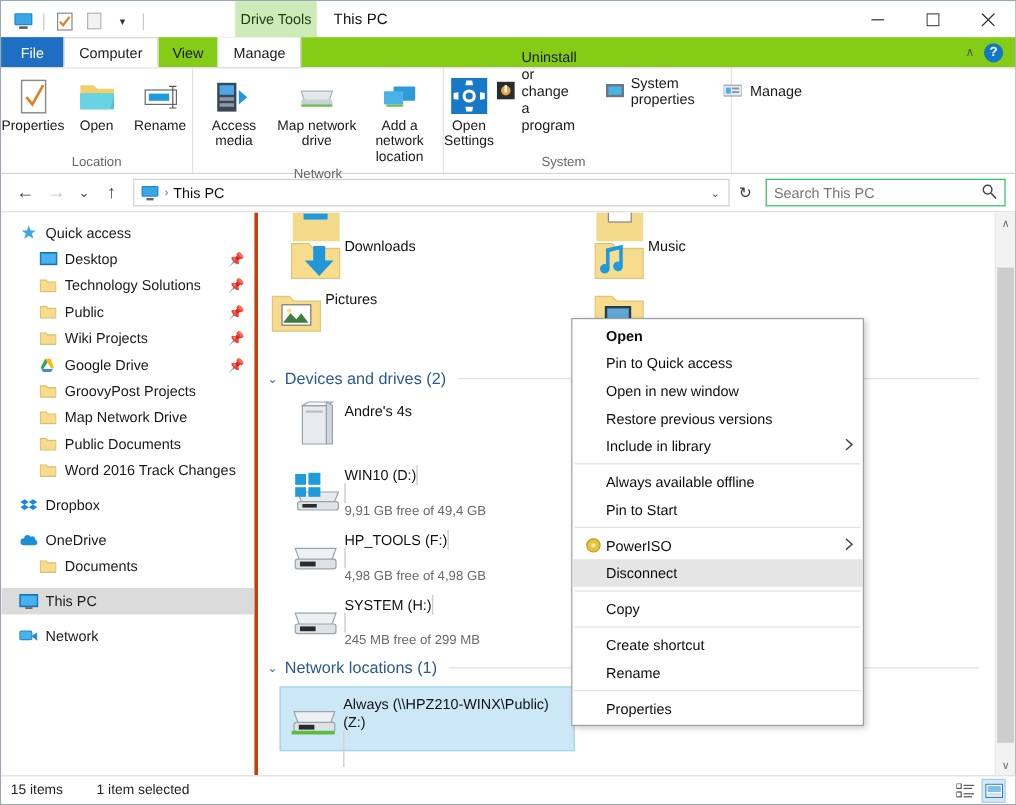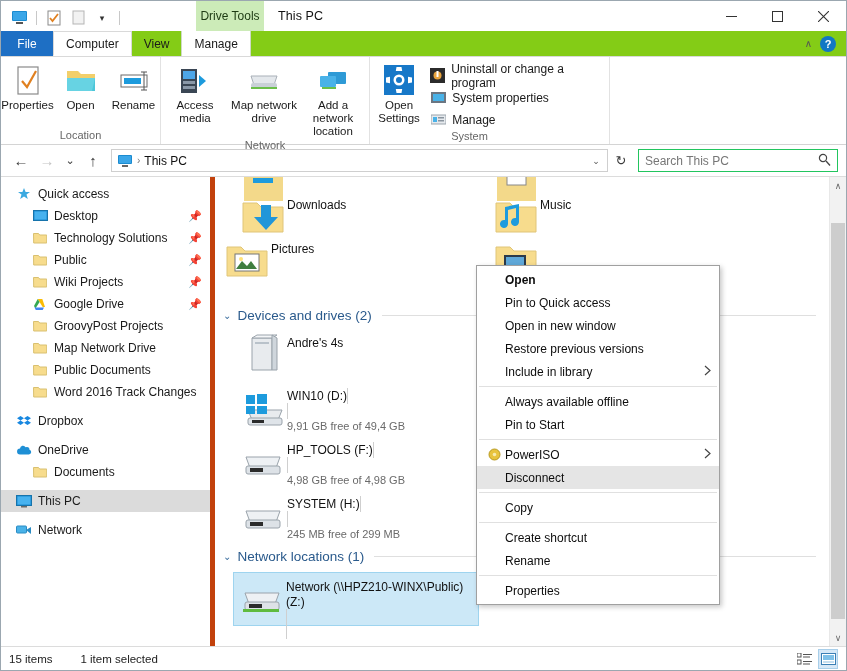--- a/index.html
+++ b/index.html
@@ -111,21 +111,21 @@
     height: 16px; line-height: 14px;
   }
   .bigbtn {
     width: 66px; display: flex; flex-direction: column;
     align-items: center; padding-top: 4px;
     font-size: 11.5px; color: #1a1a1a; line-height: 13px;
     text-align: center;
   }
   .bigbtn .ic { height: 34px; display:flex; align-items:center; justify-content:center; }
   .bigbtn .lbl { margin-top: 1px; }
-  .smallrows { display: flex; flex-direction: column; padding: 6px 0 0 2px; gap: 3px; }
+  .smallrows { display: flex; flex-direction: row; padding: 6px 0 0 2px; gap: 15px; }
   .smallbtn {
     display: flex; align-items: center; gap: 6px;
     font-size: 12px; color: #1a1a1a; height: 19px;
     padding-right: 8px;
   }
   .smallbtn .ic { width: 16px; height: 16px; display:flex; align-items:center; justify-content:center;}
 
   
   .addrbar {
     flex: 0 0 31px; height: 31px;
@@ -162,21 +162,21 @@
   .body {
     flex: 1; display: flex; position: relative;
     border-top: 1px solid #dcdcdc;
     overflow: hidden;
   }
 
   
   .navpane {
     width: 214px; flex: 0 0 214px;
     background: #ffffff;
-    border-right: 5px solid #c2410c;
+    border-right: 3px solid #c2410c;
     padding-top: 6px; position: relative;
     overflow: hidden;
   }
   .navrow {
     height: 22px; display: flex; align-items: center;
     padding-right: 8px; font-size: 12px; color: #1a1a1a;
     position: relative;
   }
   .navrow.sel { background: #dbdbdb; }
   .navrow .ic {
@@ -808,21 +808,21 @@
       <div class="citem netsel" style="left:18px; top:395px; width:246px; height:54px; padding:3px 0 0 4px;">
         <span class="cic" style="height:48px;">
           <svg width="46" height="34" viewBox="0 0 46 34">
             <path d="M6 10 h34 l-4 11 H10 Z" fill="#eef1f4" stroke="#9aa3ab"></path>
             <rect x="6" y="19" width="34" height="8" rx="2" fill="#dde2e7" stroke="#9aa3ab"></rect>
             <rect x="10" y="21" width="13" height="4" fill="#2b2b2b"></rect>
             <path d="M4 26 h36 v3 H4 Z" fill="#5fbb3f"></path>
           </svg>
         </span>
         <span class="cbody">
-          <span class="cname">Network (\\HPZ210-WINX\Public)</span>
+          <span class="cname">Always (\\HPZ210-WINX\Public)</span>
           <span class="cname" style="display:block;">(Z:)</span>
           <span class="bar red"><i id="bar-z" style="width: 88%;"></i></span>
         </span>
       </div>
 
       <div class="vscroll">
         <div class="vsb-arrow">∧</div>
         <div class="vsb-thumb" style="top:46px; height:396px;"></div>
         <div class="vsb-arrow" style="position:absolute;bottom:0;left:0;right:0;">∨</div>
       </div>

